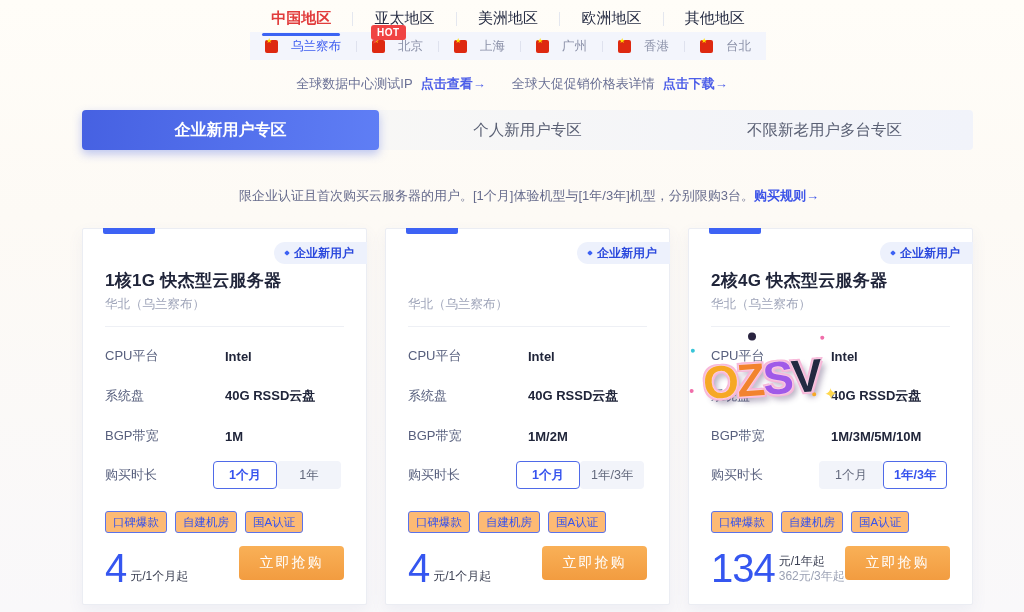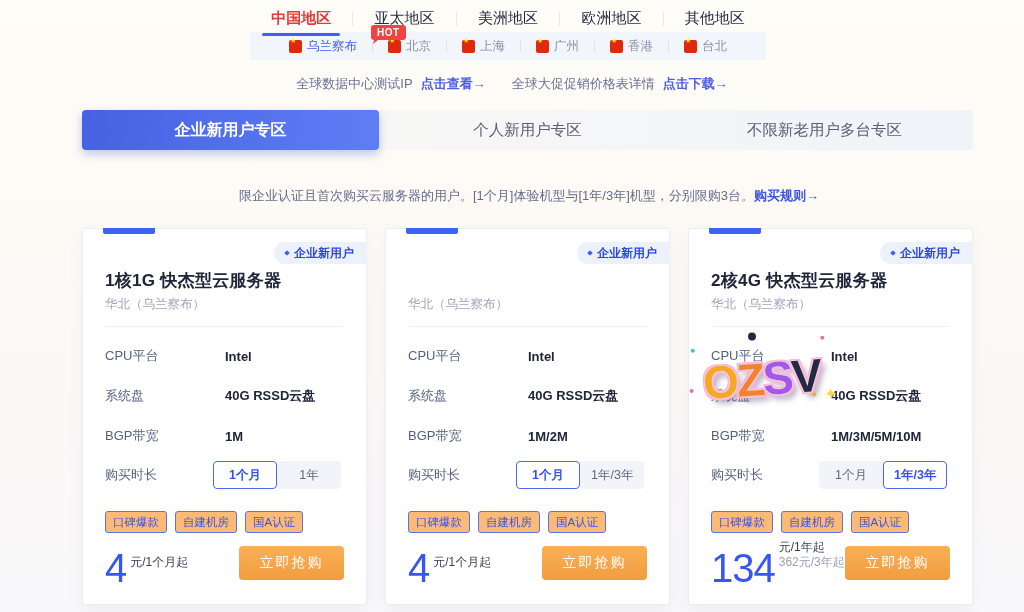--- a/index.html
+++ b/index.html
@@ -12,21 +12,21 @@
 
   
   .region-row { position:absolute; left:250px; top:4px; width:516px; height:29px; display:flex; }
   .region-tab { flex:1; display:flex; align-items:center; justify-content:center; font-size:15px; color:#262c43; cursor:pointer; position:relative; }
   .region-tab.active { color:#e13c3c; font-weight:bold; }
   .region-tab.active::after { content:""; position:absolute; left:50%; transform:translateX(-50%); bottom:-3px; width:78px; height:3px; background:#3b63f3; border-radius:2px; z-index:2; }
   .region-div { width:1px; height:14px; background:#e4e7ef; align-self:center; }
 
   
   .city-strip { position:absolute; left:250px; top:32px; width:516px; height:28px; background:#f3f5fc; display:flex; align-items:center; justify-content:center; }
-  .city-item { display:flex; align-items:center; gap:5px; padding:0 15px; font-size:12.5px; color:#8b91a8; cursor:pointer; }
+  .city-item { display:flex; align-items:center; gap:13px; padding:0 15px; font-size:12.5px; color:#8b91a8; cursor:pointer; }
   .city-item.active .city-label { color:#3d5cf0; }
   .city-div { width:1px; height:11px; background:#dfe2ee; }
   .flag-icon { width:13px; height:13px; background:#de2910; border-radius:2px; position:relative; flex:0 0 13px; }
   .flag-icon::before { content:"★"; position:absolute; left:1px; top:-3px; font-size:7px; color:#ffde00; }
 
   .hot-badge { position:absolute; left:371px; top:25px; background:#f04343; color:#fff; font-size:10px; font-weight:bold; padding:2px 6px 2px; border-radius:3px; letter-spacing:.5px; z-index:3; }
   .hot-badge::after { content:""; position:absolute; left:3px; bottom:-4px; border:4px solid transparent; border-top-color:#f04343; border-left-color:#f04343; transform:skewX(-12deg); }
 
   
   .links-row { position:absolute; left:0; top:75px; width:100%; text-align:center; font-size:13px; color:#6a7095; }
@@ -57,21 +57,21 @@
   .spec-label { width:108px; font-size:13px; color:#58607e; flex:0 0 108px; }
   .spec-value { font-size:13px; font-weight:bold; color:#20253a;margin-left:12px; }
   .card-duration { position:absolute; left:22px; right:18px; top:232px; display:flex; align-items:center; }
   .duration-btns { display:flex; }
   .dur-btn { min-width:64px; height:28px; display:flex; align-items:center; justify-content:center; font-size:12.5px; padding:12px 10px; border-radius:4px; background:#f2f4fa; color:#62687c; border:1px solid transparent; cursor:pointer; }
   .dur-btn.selected { background:#fff; border:1px solid #4f6ae8; color:#3552ee; font-weight:bold; z-index:1; }
   .card-tags { position:absolute; left:22px; top:282px; display:flex; gap:8px; }
   .tag { border:1px solid #5b73ea; color:#3552ee; font-size:11.5px; padding:2.5px 7px; border-radius:3px; background:#fdba74; white-space:nowrap; }
   .card-price { position:absolute; left:22px; bottom:18px; display:flex; align-items:flex-end; }
   .price-amount { font-size:40px; color:#3556f0; line-height:0.9; letter-spacing:-1px; }
-  .price-suffix { display:flex; flex-direction:column; justify-content:flex-end; margin-left:4px; margin-bottom:16px; }
+  .price-suffix { display:flex; flex-direction:column; justify-content:flex-end; margin-left:4px; margin-bottom:2px; }
   .price-unit { font-size:12px; color:#3a3f52; line-height:15px; }
   .price-secondary { font-size:12px; color:#9ba1b4; line-height:15px; }
   .buy-btn { position:absolute; right:22px; bottom:24px; width:105px; height:34px; border:none; border-radius:4px; background:linear-gradient(180deg,#f9b057,#f29c40); color:#fff; font-size:14px; letter-spacing:2px; cursor:pointer; font-family:inherit; }
 
   
   .watermark { position:absolute; left:703px; top:352px; transform:rotate(-4deg); font-size:46px; font-weight:bold; letter-spacing:-2px; pointer-events:none; z-index:5;
     text-shadow:0 0 2px #fff, 2px 2px 0 #f7b6d8, -2px 2px 0 #f7b6d8, 2px -2px 0 #f7b6d8, -2px -2px 0 #f7b6d8, 4px 5px 6px rgba(60,40,90,.45); }
   .watermark .wl:nth-child(1){ color:#39c5d8; }
   .watermark .wl:nth-child(2){ color:#f6a825; }
   .watermark .wl:nth-child(3){ color:#f2832f; }

